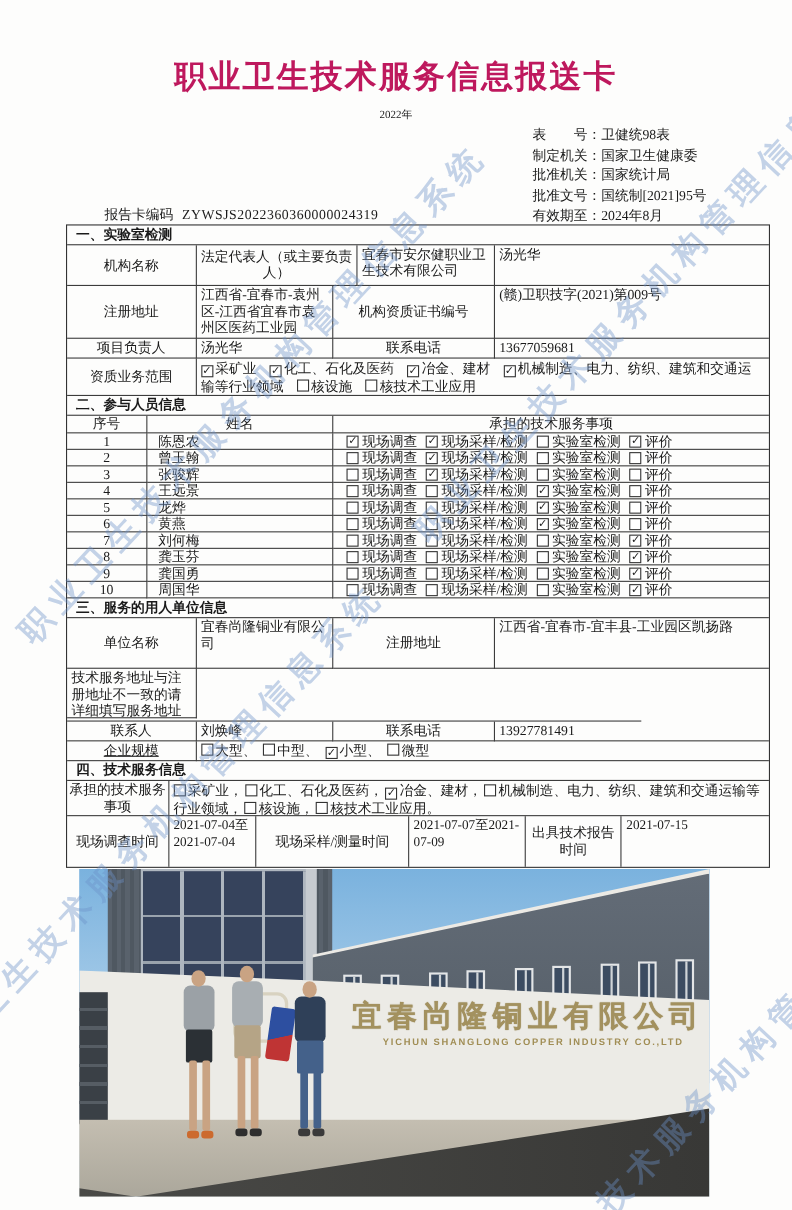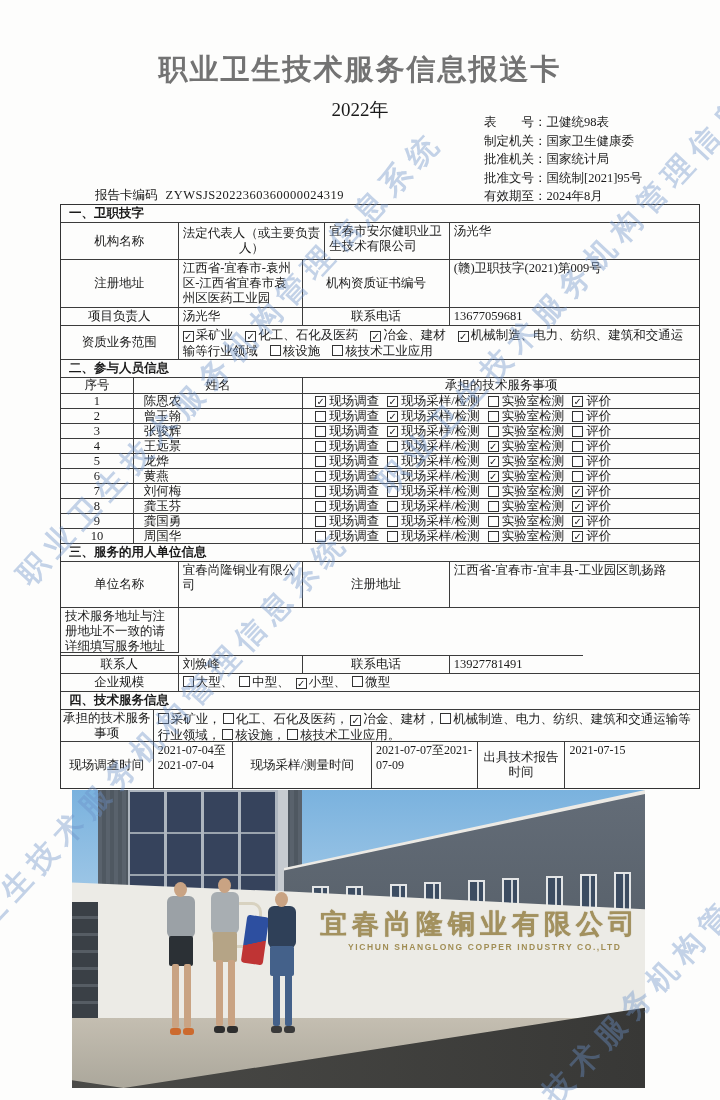--- a/index.html
+++ b/index.html
@@ -1,21 +1,21 @@
 <!DOCTYPE html>
 <html><head>
 <meta charset="utf-8">
 <style>
   html,body{margin:0;padding:0;}
   body{width:720px;height:1100px;background:#fdfdfc;font-family:"Liberation Serif","DejaVu Serif",serif;position:relative;overflow:hidden;color:#1a1a1a;}
   #page{position:absolute;inset:0;}
 
   
-  .doc-title{position:absolute;top:50px;left:0;width:100%;text-align:center;font-size:29px;font-weight:bold;letter-spacing:2px;color:#737373;}
-  .doc-year{position:absolute;top:97px;left:0;width:100%;text-align:center;font-size:19px;}
+  .doc-title{position:absolute;top:50px;left:0;width:100%;text-align:center;font-size:29px;font-weight:bold;letter-spacing:2px;color:#be185d;}
+  .doc-year{position:absolute;top:97px;left:0;width:100%;text-align:center;font-size:10px;}
   .meta{position:absolute;left:484px;top:113px;font-size:12.5px;line-height:18.5px;}
   .meta-line{white-space:nowrap;}
   .meta-label{display:inline-block;}
   .report-code{position:absolute;left:95px;top:187px;font-size:12.5px;}
   .report-code .code{margin-left:8px;font-family:"Liberation Serif",serif;letter-spacing:0.5px;}
 
   
   .tbl{position:absolute;left:60px;top:204px;width:640px;border:1.5px solid #333;box-sizing:border-box;background:transparent;}
   .trow{display:flex;width:100%;box-sizing:border-box;}
   .c{border-right:1px solid #3c3c3c;border-bottom:1px solid #3c3c3c;box-sizing:border-box;font-size:12.5px;line-height:15px;display:flex;align-items:center;justify-content:center;text-align:center;overflow:hidden;}
@@ -79,21 +79,21 @@
       <div class="meta-line"><span class="meta-label">批准文号：</span><span class="meta-value">国统制[2021]95号</span></div>
       <div class="meta-line"><span class="meta-label">有效期至：</span><span class="meta-value">2024年8月</span></div>
     </div>
 
   <div class="report-code">
     <span>报告卡编码</span><span class="code">ZYWSJS2022360360000024319</span>
   </div>
 
   <div class="tbl">
 
-    <div class="sec" style="height:18px;">一、卫职技字</div>
+    <div class="sec" style="height:18px;">一、实验室检测</div>
     <div class="trow" style="height:37px;">
       <div class="c lab" style="width:118px;">机构名称</div>
       <div class="c lab" style="width:147px;">法定代表人（或主要负责人）</div>
       <div class="c val" style="width:125px;">宜春市安尔健职业卫生技术有限公司</div>
       <div class="c val last" style="width:250px;">汤光华</div>
     </div>
     <div class="trow" style="height:48px;">
       <div class="c lab" style="width:118px;">注册地址</div>
       <div class="c val" style="width:125px;">江西省-宜春市-袁州区-江西省宜春市袁州区医药工业园</div>
       <div class="c lab" style="width:147px;">机构资质证书编号</div>
@@ -350,21 +350,21 @@
       <div class="c labL" style="width:118px;">技术服务地址与注册地址不一致的请详细填写服务地址</div>
       <div class="c val last" style="width:522px;"></div>
     </div>
     <div class="trow" style="height:18px;justify-content:center;">
       <div class="c lab" style="width:118px;">联系人</div>
       <div class="c val" style="width:125px;">刘焕峰</div>
       <div class="c lab" style="width:147px;">联系电话</div>
       <div class="c val last" style="width:250px;">13927781491</div>
     </div>
     <div class="trow" style="height:18px;">
-      <div class="c lab" style="width:118px;">企业规模</div>
+      <div class="c lab" style="width:118px;text-decoration:underline;">企业规模</div>
       <div class="c val last sizecell" style="width:522px;align-items:center;" id="sizecell">
           <span class="cb-item"><span class="cb"></span><span class="cb-lb">大型、</span></span>
           <span class="cb-item"><span class="cb"></span><span class="cb-lb">中型、</span></span>
           <span class="cb-item"><span class="cb">✓</span><span class="cb-lb">小型、</span></span>
           <span class="cb-item"><span class="cb"></span><span class="cb-lb">微型</span></span>
         </div>
     </div>
 
     <div class="sec" style="height:18px;">四、技术服务信息</div>
     <div class="trow" style="height:32px;">

